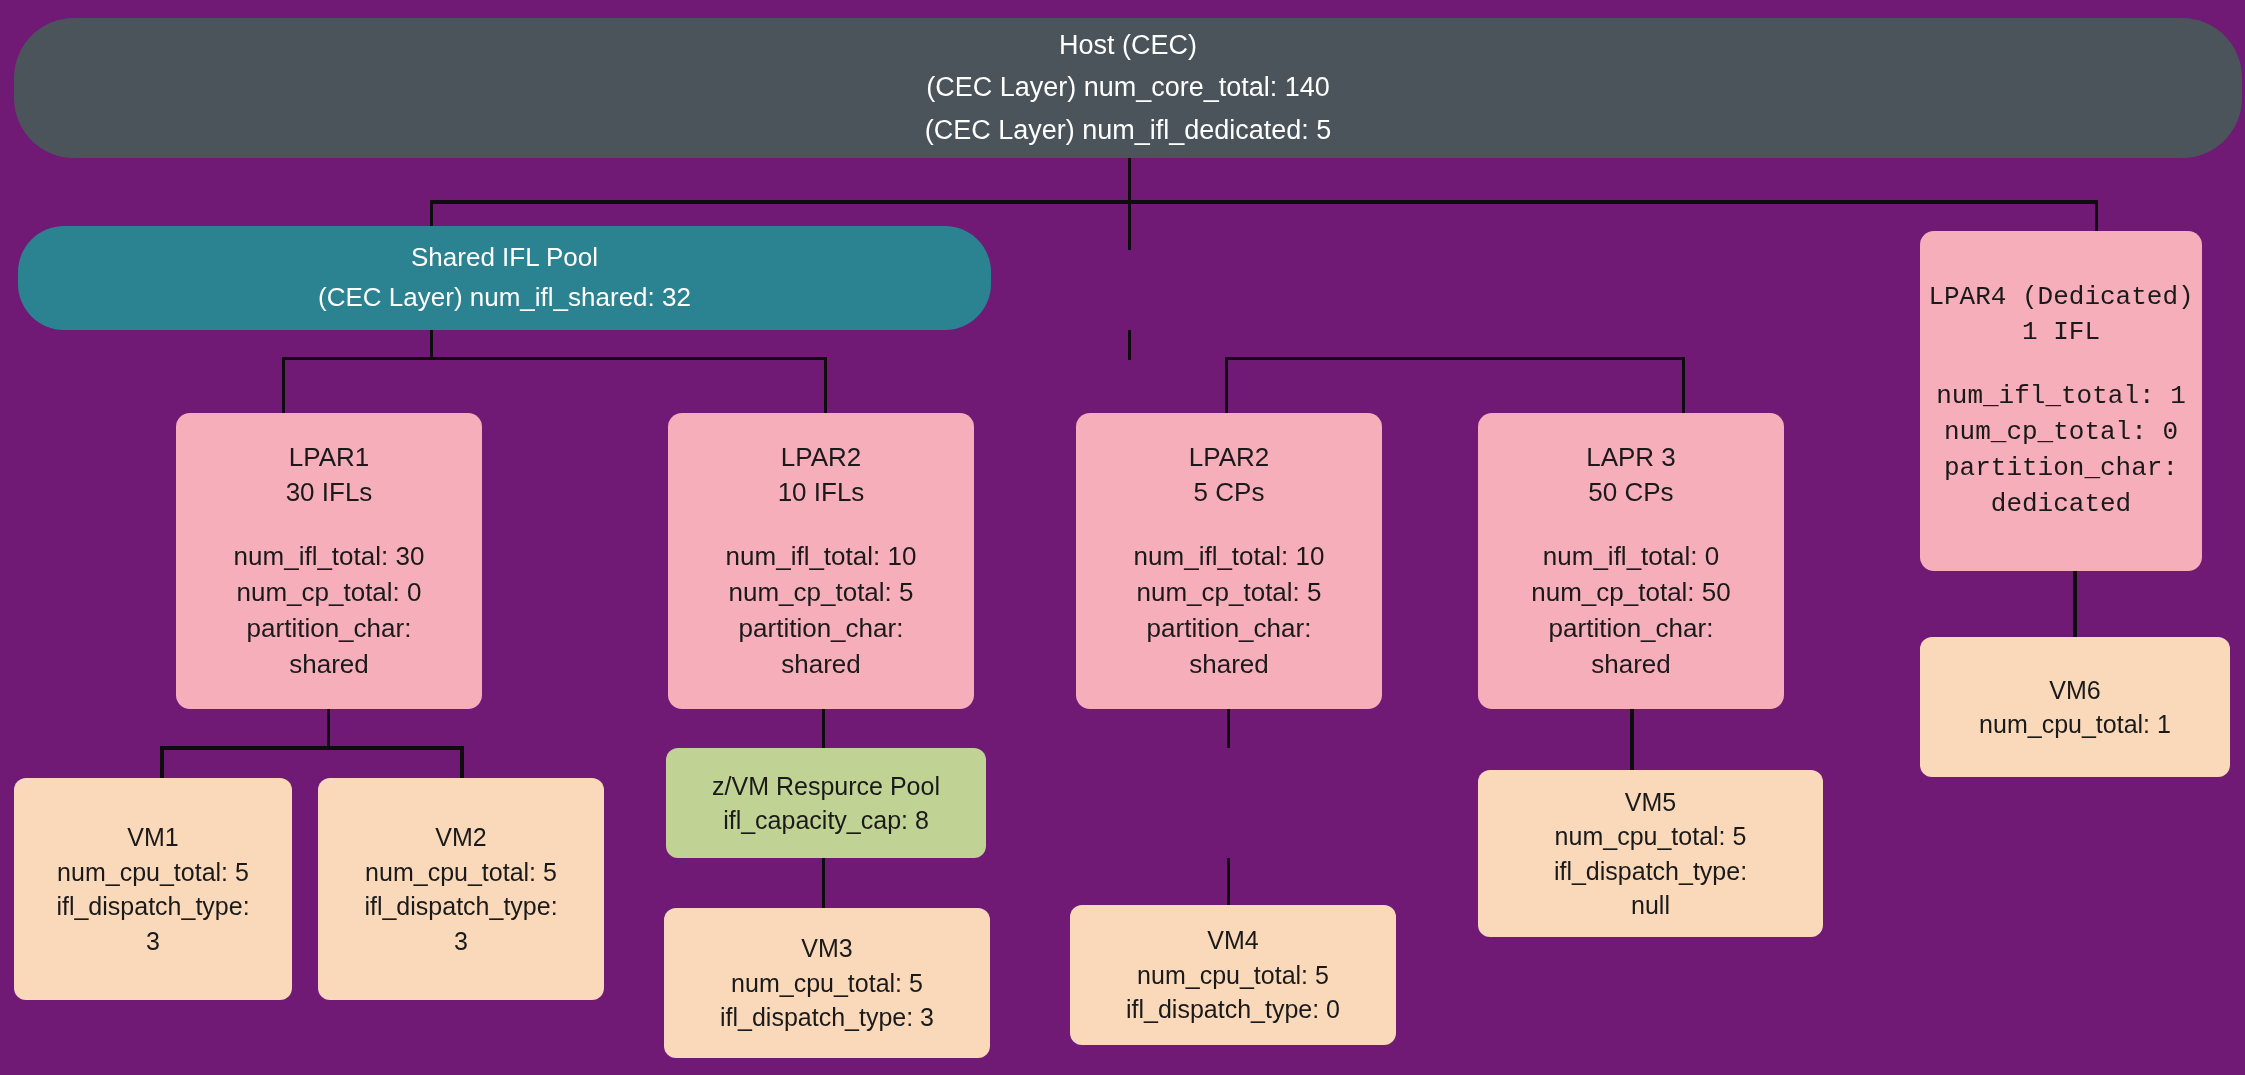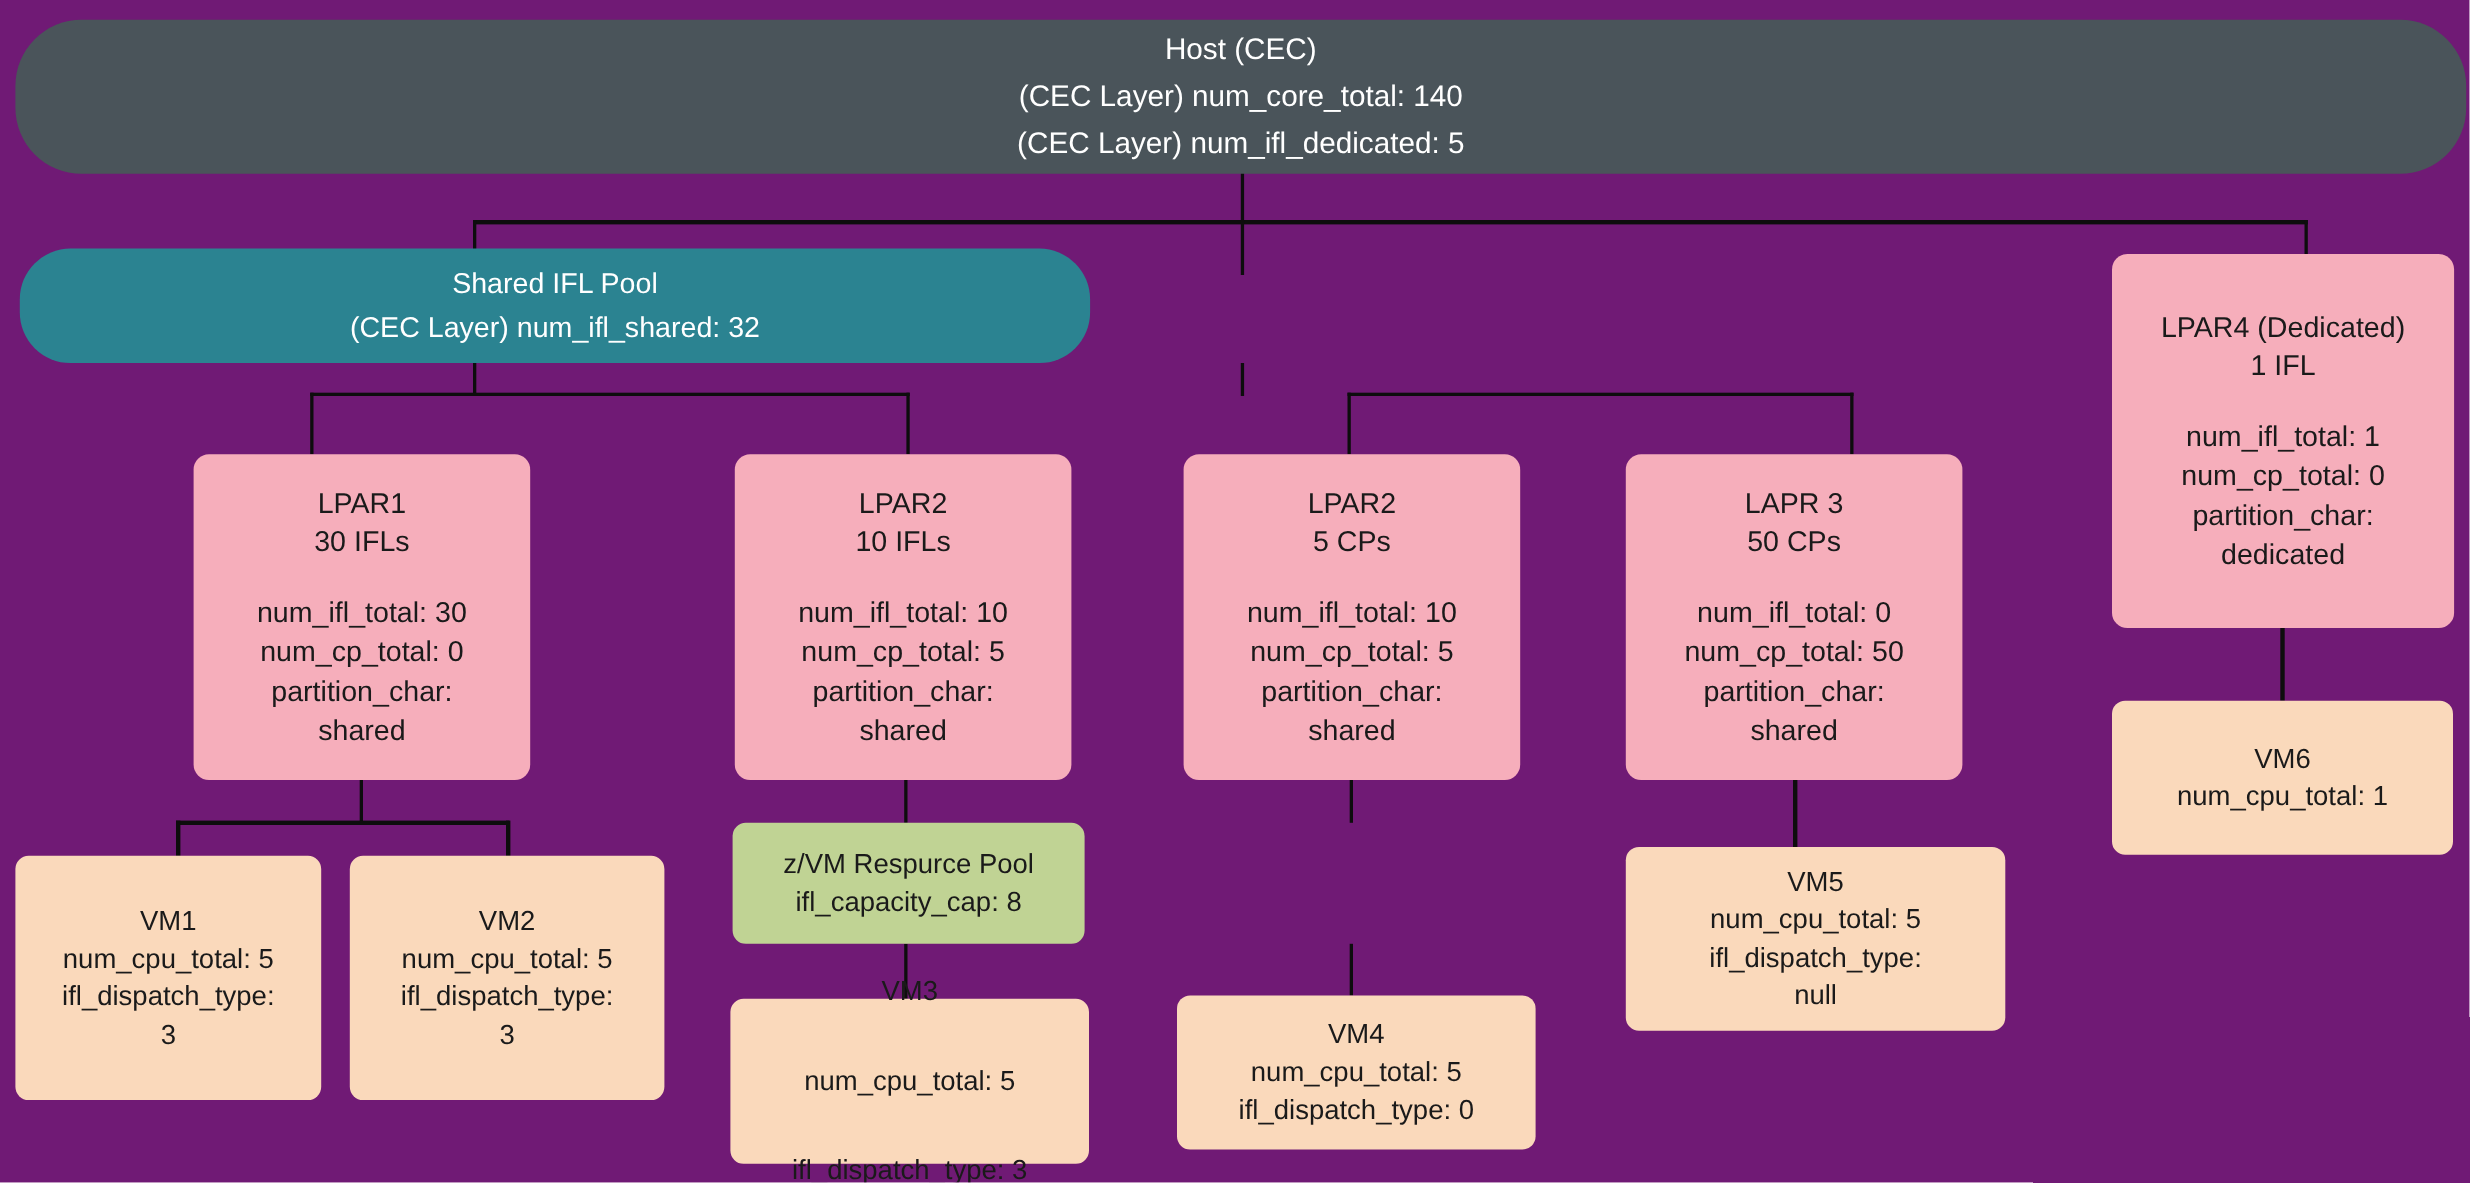--- a/index.html
+++ b/index.html
@@ -123,21 +123,21 @@
     <span class="ln">(CEC Layer) num_core_total: 140</span>
     <span class="ln">(CEC Layer) num_ifl_dedicated: 5</span>
   </div>
 
   <div class="node pool" style="left:18px;top:226px;width:973px;height:104px;">
     <span class="ln">Shared IFL Pool</span>
     <span class="ln">(CEC Layer) num_ifl_shared: 32</span>
   </div>
 
 
-  <div class="node lpar" style="left:1920px;top:231px;width:311px;height:340px;">
+  <div class="node lpar" style="left:1920px;top:231px;width:282px;height:340px;font-family:Liberation Mono, monospace;">
     <span class="ln">LPAR4 (Dedicated)</span>
     <span class="ln">1 IFL</span>
     <span class="gap"></span>
     <span class="ln">num_ifl_total: 1</span>
     <span class="ln">num_cp_total: 0</span>
     <span class="ln">partition_char:</span>
     <span class="ln">dedicated</span>
   </div>
 
   <div class="node lpar" style="left:176px;top:413px;width:306px;height:296px;">
@@ -193,21 +193,21 @@
     <span class="ln">3</span>
   </div>
 
   <div class="node vm" style="left:318px;top:778px;width:286px;height:222px;">
     <span class="ln">VM2</span>
     <span class="ln">num_cpu_total: 5</span>
     <span class="ln">ifl_dispatch_type:</span>
     <span class="ln">3</span>
   </div>
 
-  <div class="node vm" style="left:664px;top:908px;width:326px;height:150px;gap:47px;">
+  <div class="node vm" style="left:664px;top:908px;width:326px;height:150px;">
     <span class="ln">VM3</span>
     <span class="ln">num_cpu_total: 5</span>
     <span class="ln">ifl_dispatch_type: 3</span>
   </div>
 
   <div class="node vm" style="left:1070px;top:905px;width:326px;height:140px;">
     <span class="ln">VM4</span>
     <span class="ln">num_cpu_total: 5</span>
     <span class="ln">ifl_dispatch_type: 0</span>
   </div>

